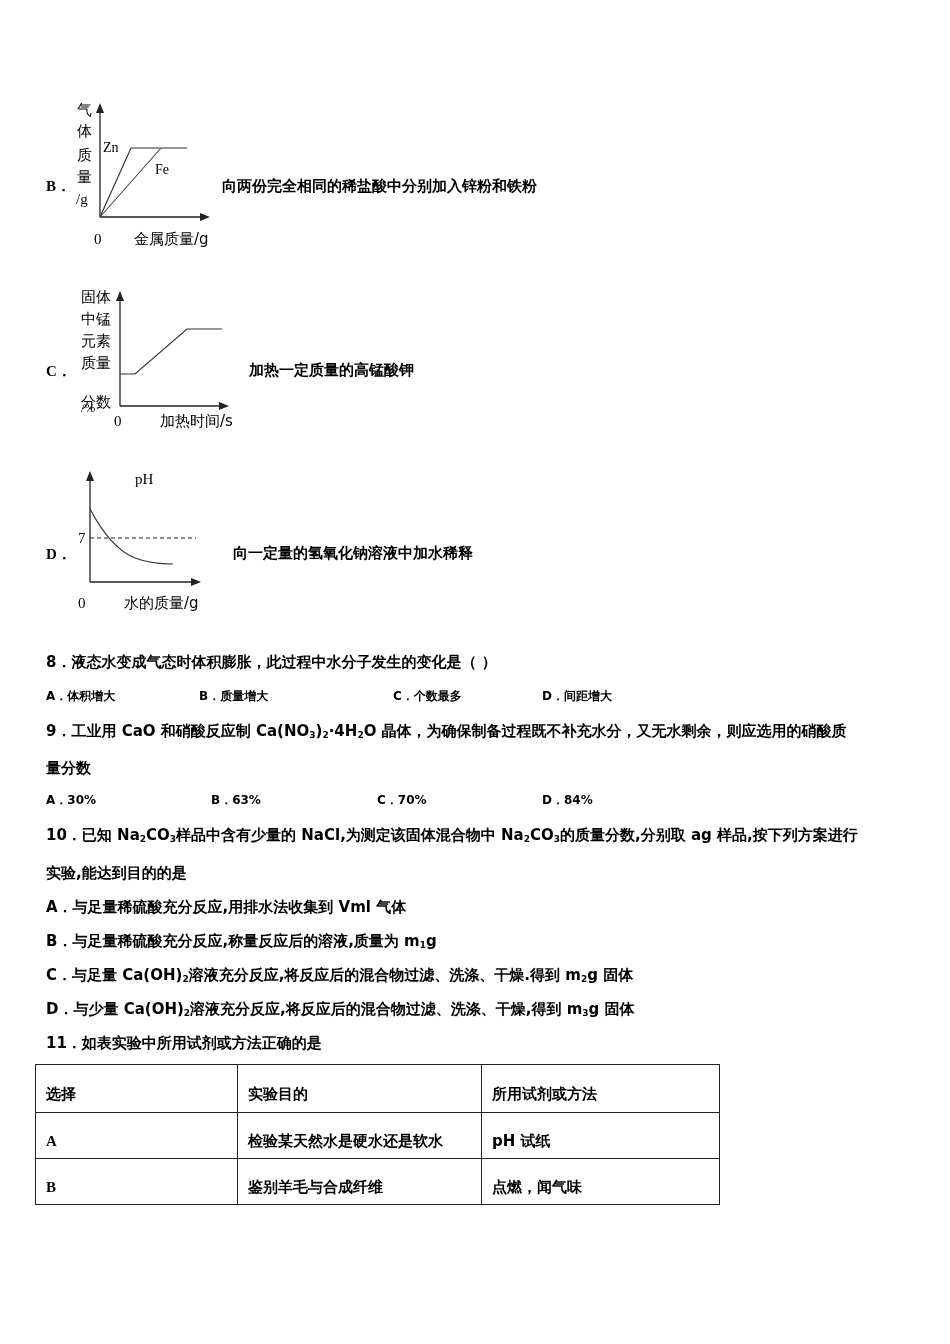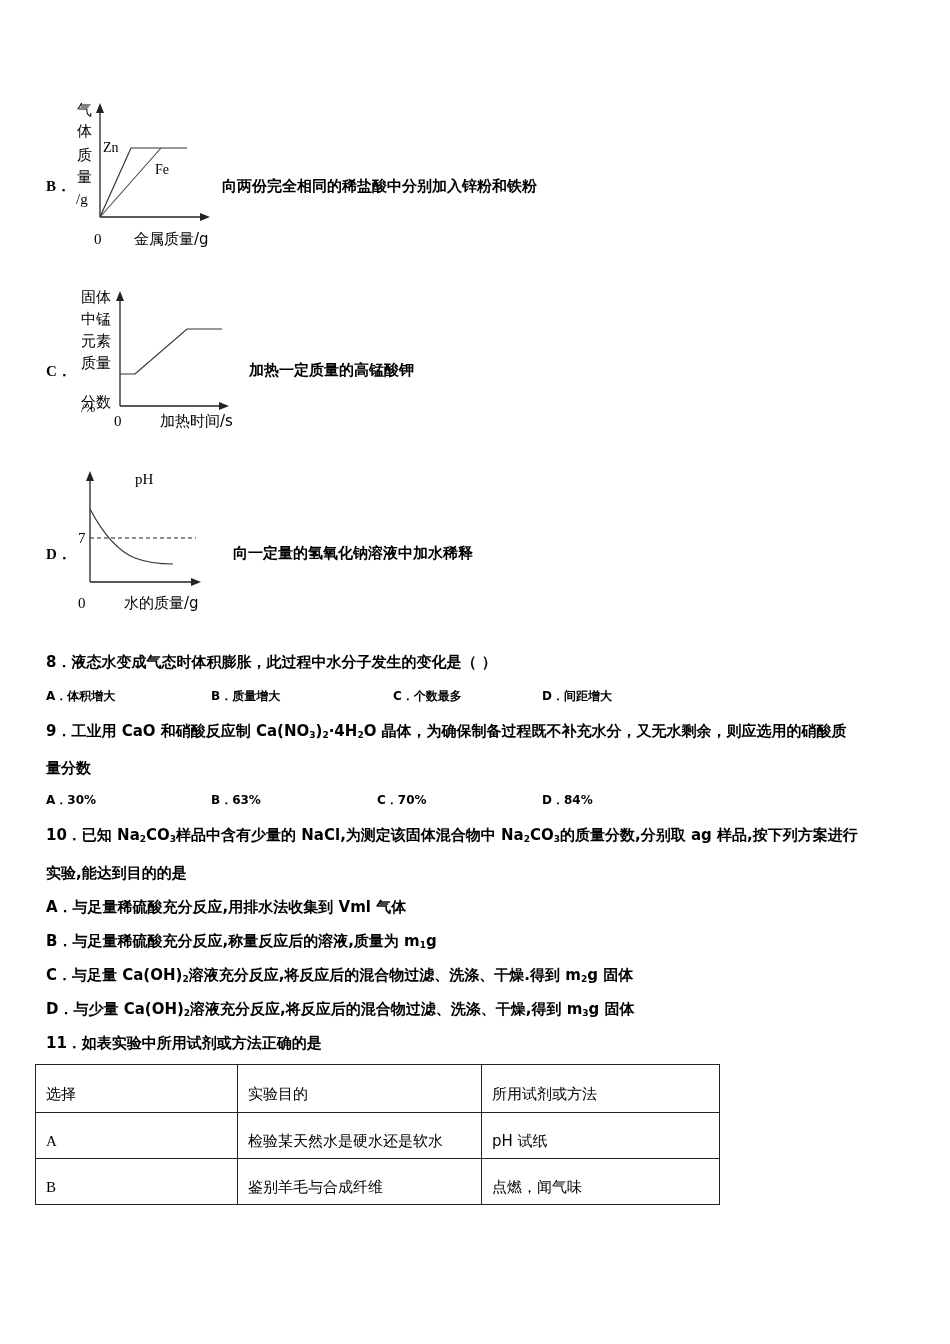--- a/index.html
+++ b/index.html
@@ -7,21 +7,21 @@
          font-family:"DejaVu Sans", "Liberation Sans", sans-serif; color:#000; }
   .qtext { position:absolute; font-size:15px; font-weight:bold; white-space:nowrap; line-height:18px; }
   .serif { font-family:"Liberation Serif", "DejaVu Serif", serif; }
   .opt-letter { position:absolute; font-family:"Liberation Serif", "DejaVu Serif", serif; font-weight:bold; font-size:15px; }
   .axis-label { position:absolute; font-size:15px; line-height:19px; white-space:nowrap; }
   .axis-label.serif { font-family:"Liberation Serif", "DejaVu Serif", serif; }
   .caption { position:absolute; font-size:15px; font-weight:bold; white-space:nowrap; }
   sub { font-size:9px; vertical-align:-2px; line-height:0; }
   .choice { position:absolute; font-size:12px; font-weight:bold; white-space:nowrap; }
   table.q11 { position:absolute; left:35px; top:1064px; border-collapse:collapse; font-size:15px; }
-  table.q11 td { border:1.5px solid #222; height:46px; vertical-align:middle; padding:12px 0 0 10px; font-weight:normal; box-sizing:border-box; }
+  table.q11 td { border:1.5px solid #222; height:46px; vertical-align:middle; padding:12px 0 0 10px; font-weight:bold; box-sizing:border-box; }
   table.q11 tr:first-child td { height:48px; }
   svg { position:absolute; overflow:visible; }
 </style>
 </head>
 <body>
 
 <div>
   <span class="opt-letter" style="left:46px;top:177px;">B．</span>
   <div>
     <span class="axis-label" style="left:77px;top:101px;">气</span>
@@ -80,21 +80,21 @@
   <span class="axis-label serif" style="left:104px;top:470px;margin-left:31px;">pH</span>
   <span class="axis-label serif" style="left:78px;top:529px;">7</span>
   <span class="axis-label serif" style="left:78px;top:594px;">0</span>
   <span class="axis-label" style="left:124px;top:594px;">水的质量/g</span>
   <span class="caption" style="left:219px;top:544px;margin-left:14px;">向一定量的氢氧化钠溶液中加水稀释</span>
 </div>
 
 <div>
   <span class="qtext" style="left:46px;top:653px;">8．液态水变成气态时体积膨胀，此过程中水分子发生的变化是（ ）</span>
   <span class="choice" style="left:46px;top:688px;">A．体积增大</span>
-  <span class="choice" style="left:211px;top:688px;">B．质量增大</span>
+  <span class="choice" style="left:199px;top:688px;">B．质量增大</span>
   <span class="choice" style="left:377px;top:688px;margin-left:16px;">C．个数最多</span>
   <span class="choice" style="left:542px;top:688px;">D．间距增大</span>
 </div>
 
 <div>
   <div class="qtext" style="left:46px;top:722px;"><span>9．工业用 CaO 和硝酸反应制 Ca(NO</span><sub>3</sub><span>)</span><sub>2</sub><span>·4H</span><sub>2</sub><span>O 晶体，为确保制备过程既不补充水分，又无水剩余，则应选用的硝酸质</span></div>
   <span class="qtext" style="left:46px;top:759px;">量分数</span>
   <span class="choice" style="left:46px;top:792px;">A．30%</span>
   <span class="choice" style="left:211px;top:792px;">B．63%</span>
   <span class="choice" style="left:377px;top:792px;">C．70%</span>

